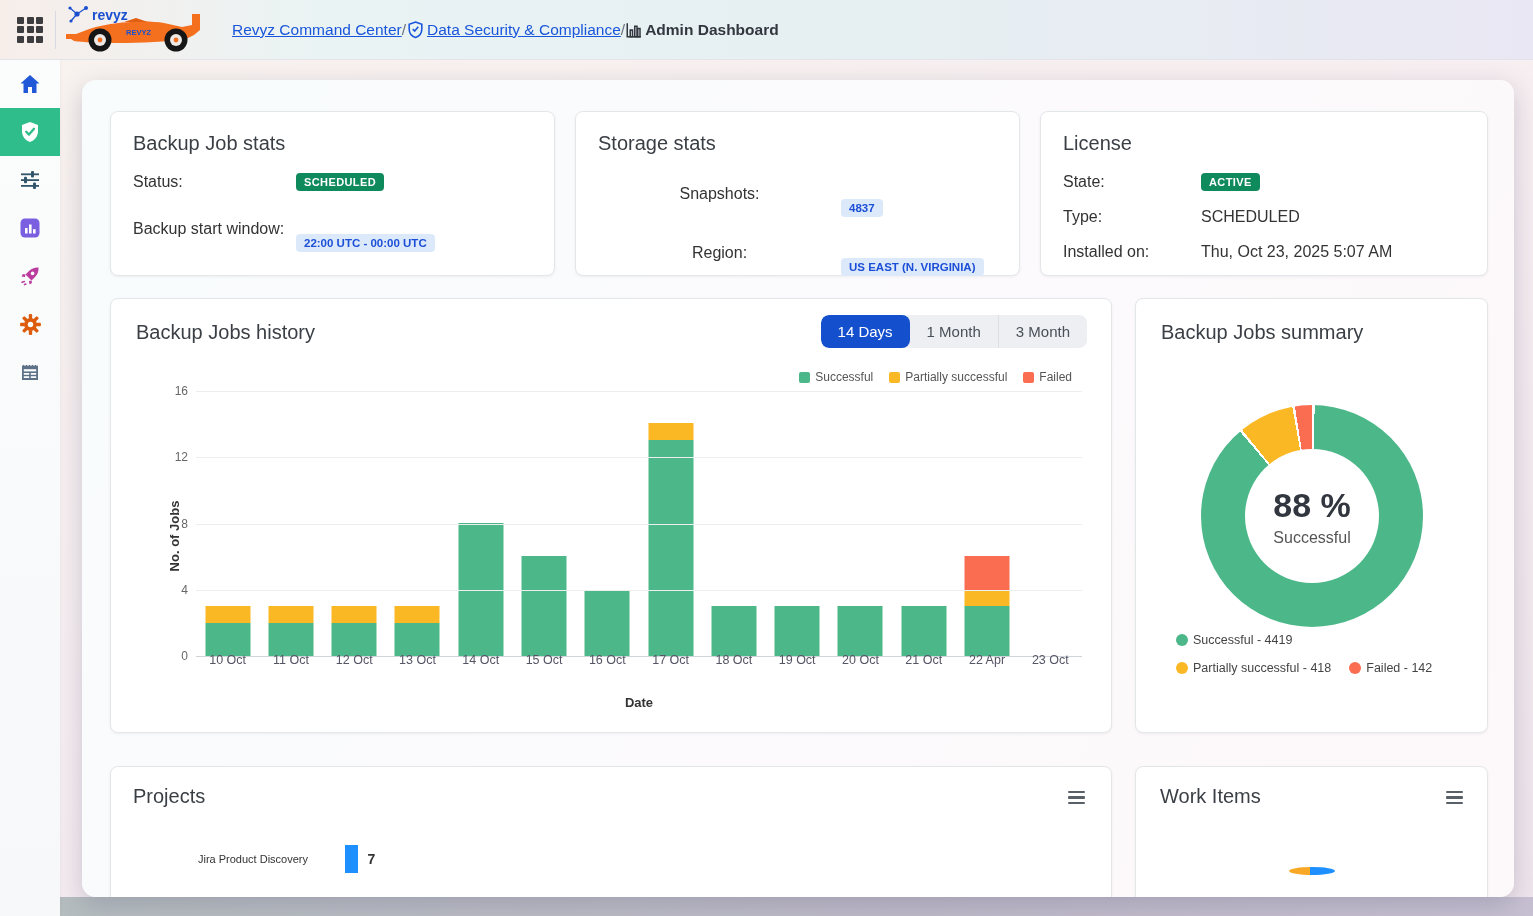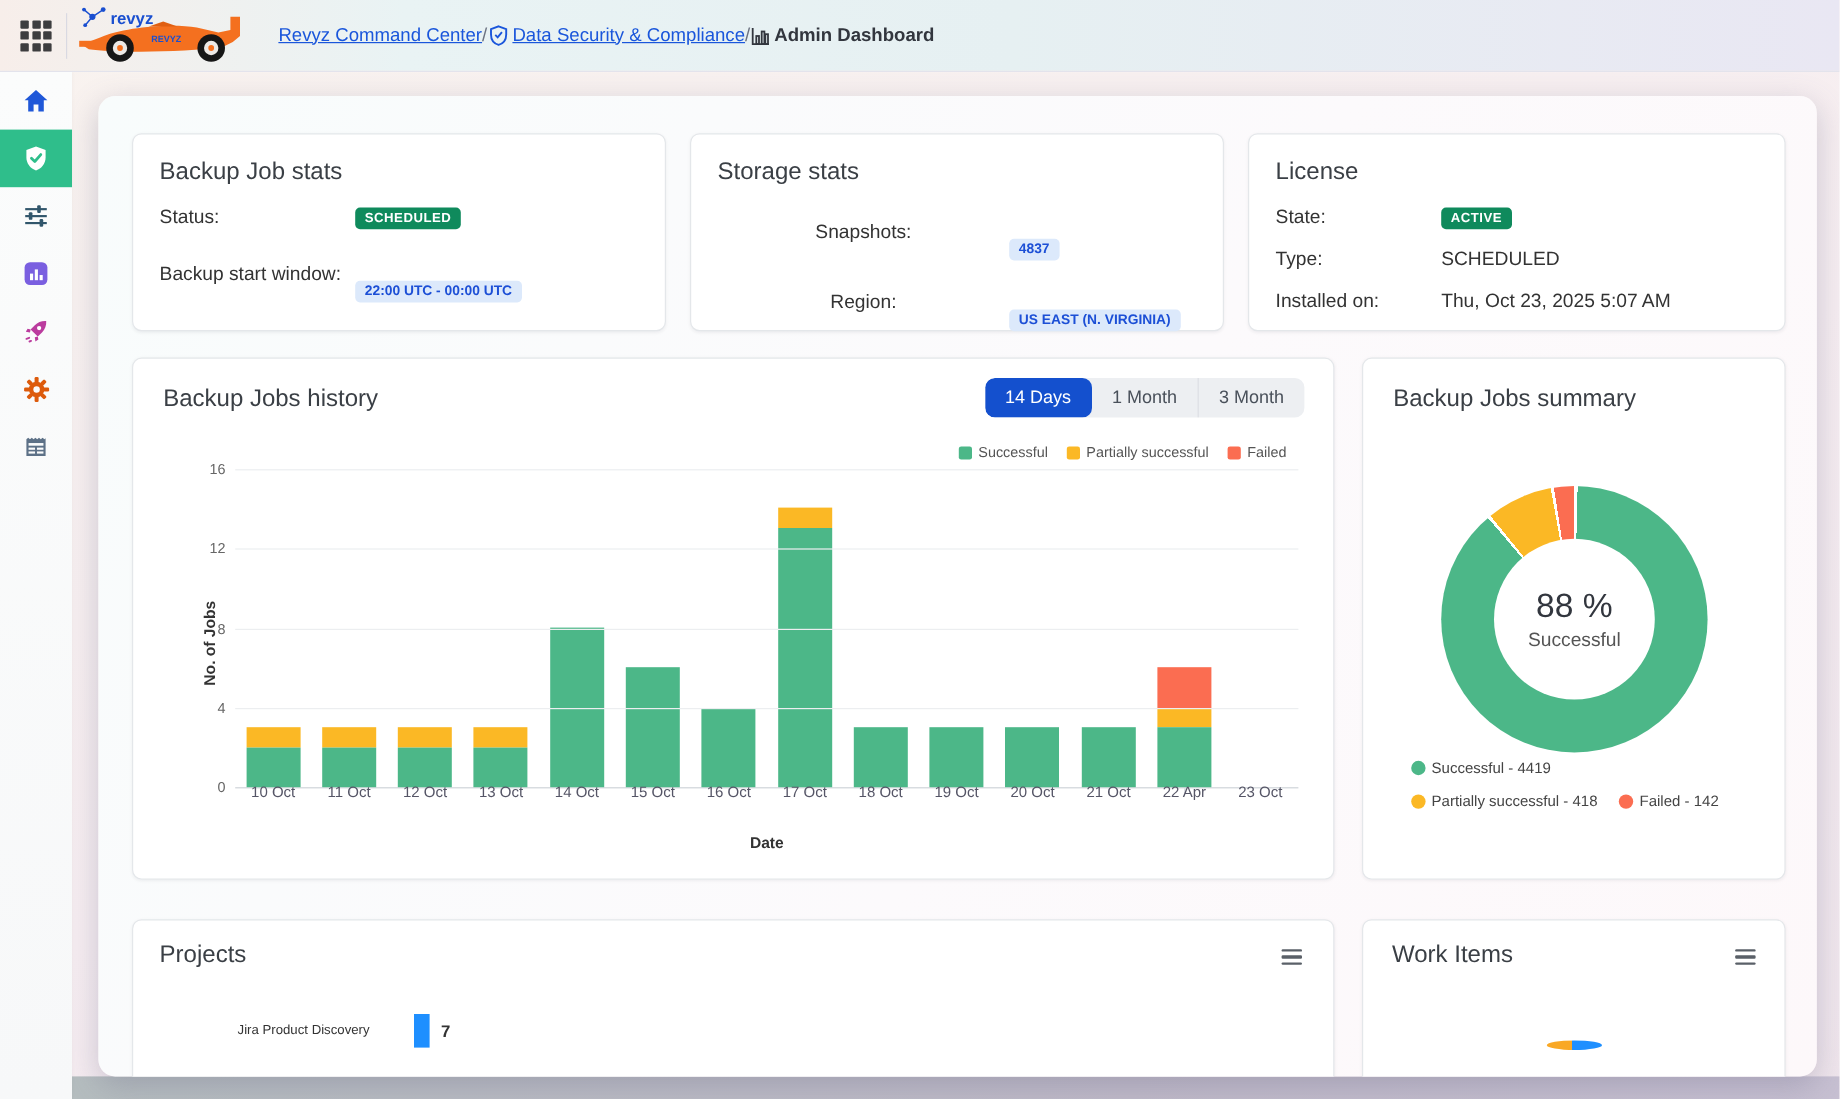--- a/index.html
+++ b/index.html
@@ -79,21 +79,21 @@
   .y-axis-title { position:absolute; left:-29px; top:215px; width:140px; height:20px;
     transform:rotate(-90deg); transform-origin:0 0; text-align:center;
     font-size:13px; font-weight:700; color:#333; }
 
   
   #card-summary { left:1053px; top:218px; width:353px; height:435px; }
   #card-summary .card-title { position:absolute; left:25px; top:22px; }
   .donut { position:absolute; left:65px; top:106px; width:222px; height:222px; border-radius:50%; }
   .donut-hole { position:absolute; left:44px; top:44px; width:134px; height:134px; border-radius:50%;
     background:#fff; display:flex; flex-direction:column; align-items:center; justify-content:center; }
-  .donut-center-value { font-size:28px; font-weight:400; color:#32363e; }
+  .donut-center-value { font-size:34px; font-weight:700; color:#32363e; }
   .donut-center-label { font-size:16px; color:#555; margin-top:4px; }
   .sum-legend { position:absolute; left:40px; top:334px; right:16px; }
   .sum-legend-row { display:flex; gap:18px; margin-bottom:14px; }
   .sum-legend-row .legend-item { font-size:12.5px; color:#444; }
   .sum-legend-row .legend-swatch { width:12px; height:12px; border-radius:50%; }
 
   
   #card-projects { left:28px; top:686px; width:1002px; height:330px; padding:18px 22px; }
   #card-work { left:1053px; top:686px; width:353px; height:330px; padding:18px 24px; }
   .menu-btn { position:absolute; top:24px; display:flex; flex-direction:column; gap:3px; cursor:pointer; }

